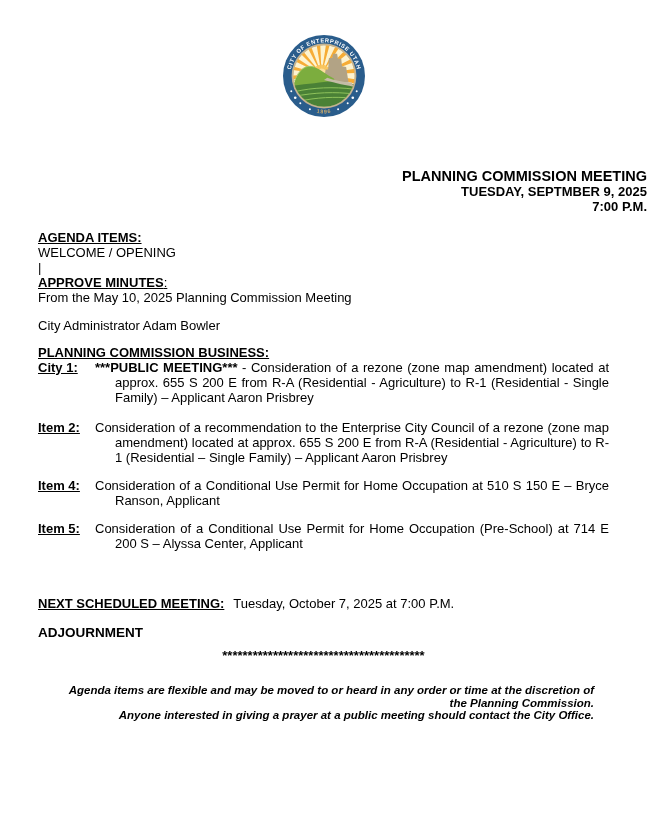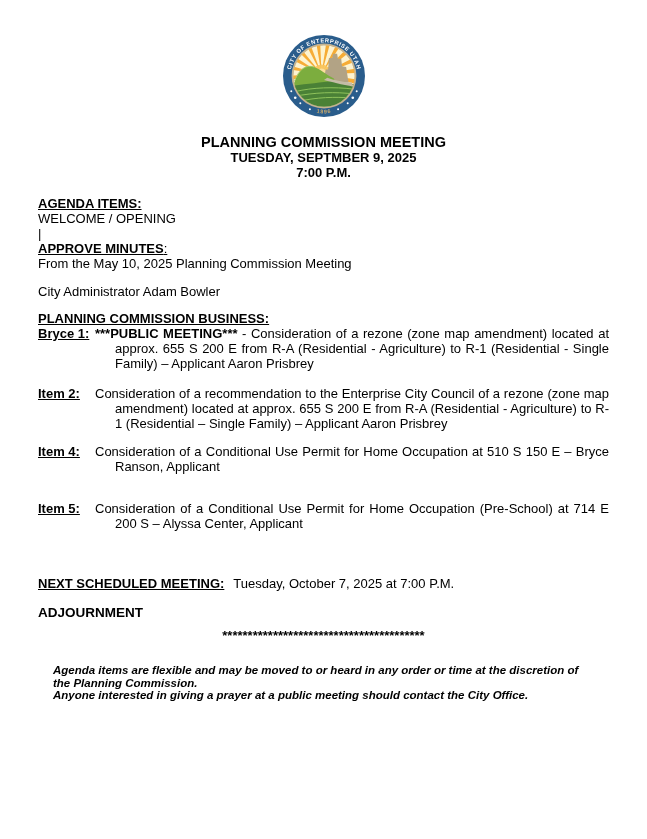--- a/index.html
+++ b/index.html
@@ -5,42 +5,42 @@
   html,body{margin:0;padding:0;}
   body{
     width:647px;height:839px;background:#ffffff;color:#000;
     font-family:"Liberation Sans","DejaVu Sans",sans-serif;
     -webkit-font-smoothing:antialiased;
   }
   .page{position:relative;width:647px;height:839px;overflow:hidden;background:#fff;}
   .seal{width:82px;height:82px;margin:35px auto 0;}
   .seal svg{display:block;width:82px;height:82px;}
   .seal text{font-family:"Liberation Sans","DejaVu Sans",sans-serif;font-weight:bold;}
-  .title-block{margin-top:18px;text-align:center;line-height:15px;}
+  .title-block{margin-top:52px;text-align:right;line-height:15px;}
   .title{font-size:14.5px;font-weight:bold;}
   .subtitle{font-size:13px;font-weight:bold;}
   .content{margin:16px 38px 0 38px;font-size:13px;line-height:15px;}
   .heading{font-weight:bold;text-decoration:underline;}
   .colon-plain{font-weight:normal;text-decoration:underline;}
   .line{font-weight:normal;}
   .cursor-line{height:15px;}
   .sp13{height:13px;}
   .sp12{height:12px;}
   .item{position:relative;padding-left:77px;text-indent:-20px;text-align:justify;margin-top:15px;}
   .item .item-label{position:absolute;left:0;top:0;font-weight:bold;text-decoration:underline;text-indent:0;}
   .item .bold-prefix{font-weight:bold;}
   .item.i1{margin-top:0;}
   .item.i3{margin-top:14px;}
   .item.i4{margin-top:13px;}
-  .item.i5{margin-top:27px;}
+  .item.i5{margin-top:13px;}
   .next-meeting{margin-top:45px;}
   .next-meeting .next-text{margin-left:9px;}
   .adjournment{margin-top:14px;text-align:left;font-size:13.5px;font-weight:bold;}
   .stars{margin-top:8px;text-align:center;font-size:13px;font-weight:bold;}
-  .notices{margin-top:21px;text-align:left;font-style:italic;font-weight:bold;
+  .notices{margin-top:21px;text-align:right;font-style:italic;font-weight:bold;
            font-size:11.5px;line-height:12.5px;padding:0 15px;}
   .footer-note{margin-top:26px;text-align:center;font-weight:bold;font-size:10.5px;letter-spacing:0.2px;}
 </style>
 </head>
 <body>
 
 <div class="page">
 
   <div class="seal">
     <svg viewBox="-50 -50 100 100" xmlns="http://www.w3.org/2000/svg">
@@ -106,21 +106,21 @@
 
     <div class="sp13"></div>
 
     <div class="line">City Administrator Adam Bowler</div>
 
     <div class="sp12"></div>
 
     <div><span class="heading">PLANNING COMMISSION BUSINESS:</span></div>
 
     <div class="item i1">
-      <span class="item-label">Bryce 1:</span>
+      <span class="item-label">City 1:</span>
       <span class="bold-prefix">***PUBLIC MEETING***</span><span> - Consideration of a rezone (zone map amendment) located at approx. 655 S 200 E from R-A (Residential - Agriculture) to R-1 (Residential - Single Family) – Applicant Aaron Prisbrey</span>
     </div>
 
     <div class="item i2">
       <span class="item-label">Item 2:</span>
       <span>Consideration of a recommendation to the Enterprise City Council of a rezone (zone map amendment) located at approx. 655 S 200 E from R-A (Residential - Agriculture) to R-1 (Residential – Single Family) – Applicant Aaron Prisbrey</span>
     </div>
 
 
     <div class="item i4">

